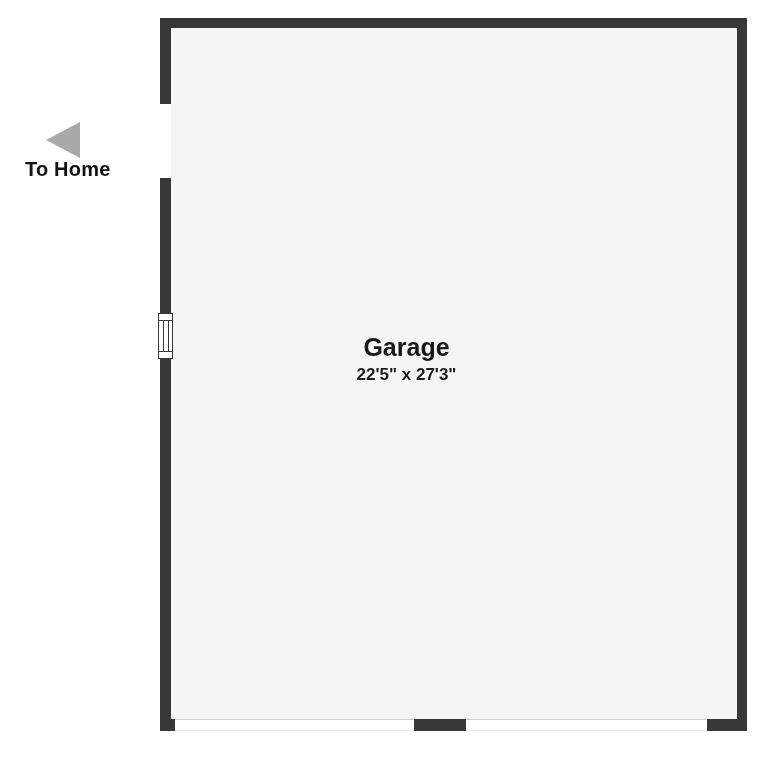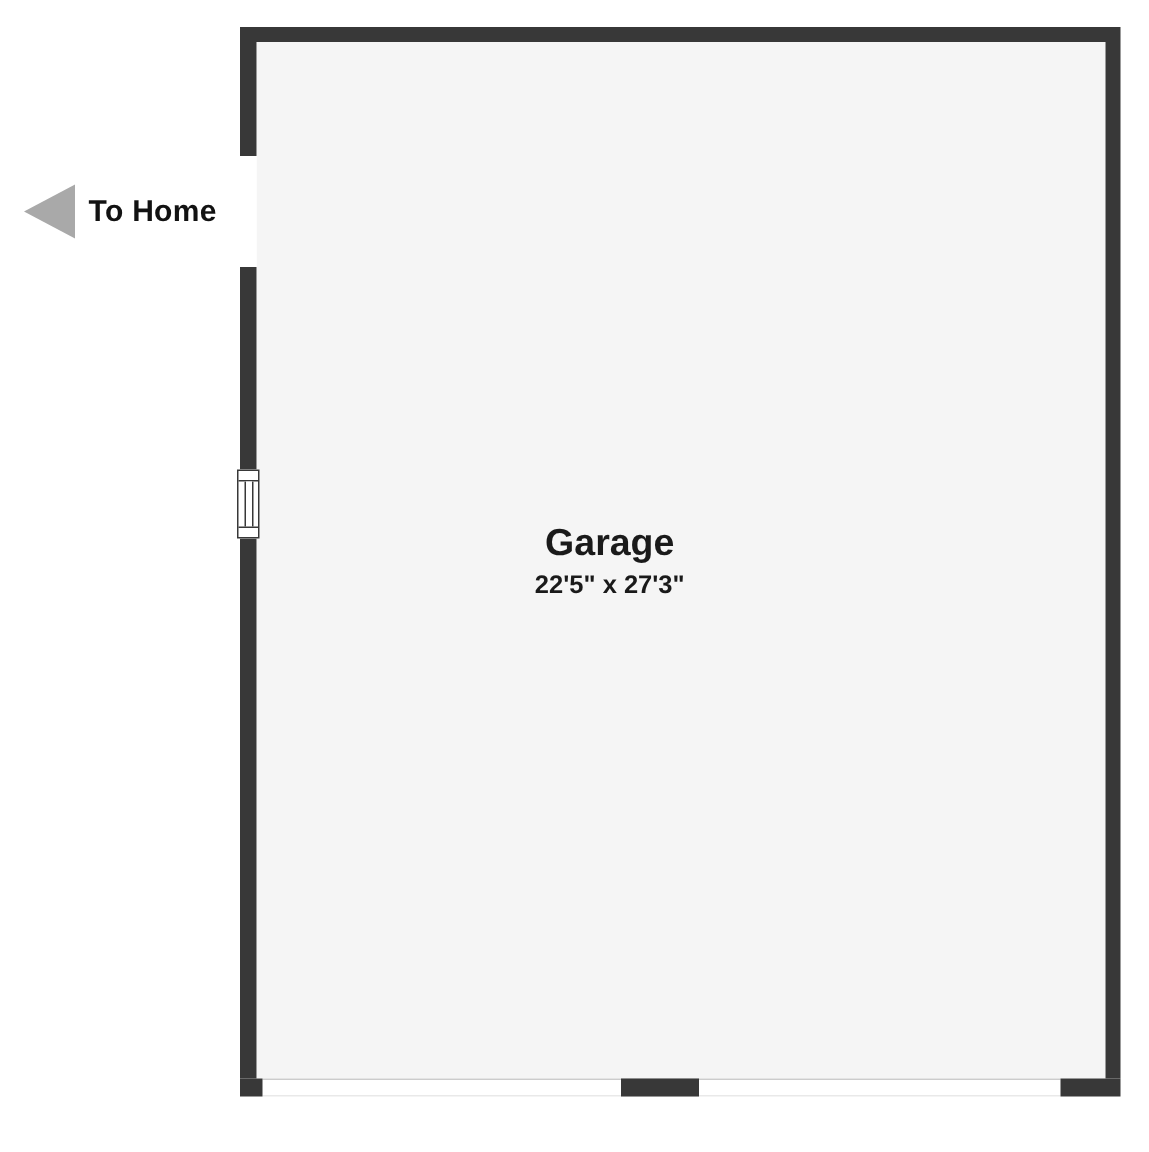--- a/index.html
+++ b/index.html
@@ -74,39 +74,40 @@
     border-right: 1px solid var(--wall, #383838);
   }
   
   #to-home {
     position: absolute;
     left: 16px; top: 122px;
     height: 38px;
     display: flex;
     align-items: center;
     cursor: pointer;
+    flex-direction: column;
   }
   #to-home .arrow {
     width: 0; height: 0;
     border-top: 18px solid transparent;
     border-bottom: 18px solid transparent;
     border-right: 34px solid var(--arrow, #a9a9a9);
   }
   #to-home .label {
     margin-left: 9px;
     font-size: 20px;
     font-weight: bold;
     color: #121212;
     letter-spacing: 0.2px;
     white-space: nowrap;
   }
   
   #room-label {
     position: absolute;
-    left: 171px; top: 349px;
+    left: 171px; top: 334px;
     width: 471px;
     text-align: center;
     color: #1a1a1a;
   }
   #room-label .room-name {
     font-size: 25px;
     font-weight: bold;
     line-height: 1.1;
   }
   #room-label .room-dims {

